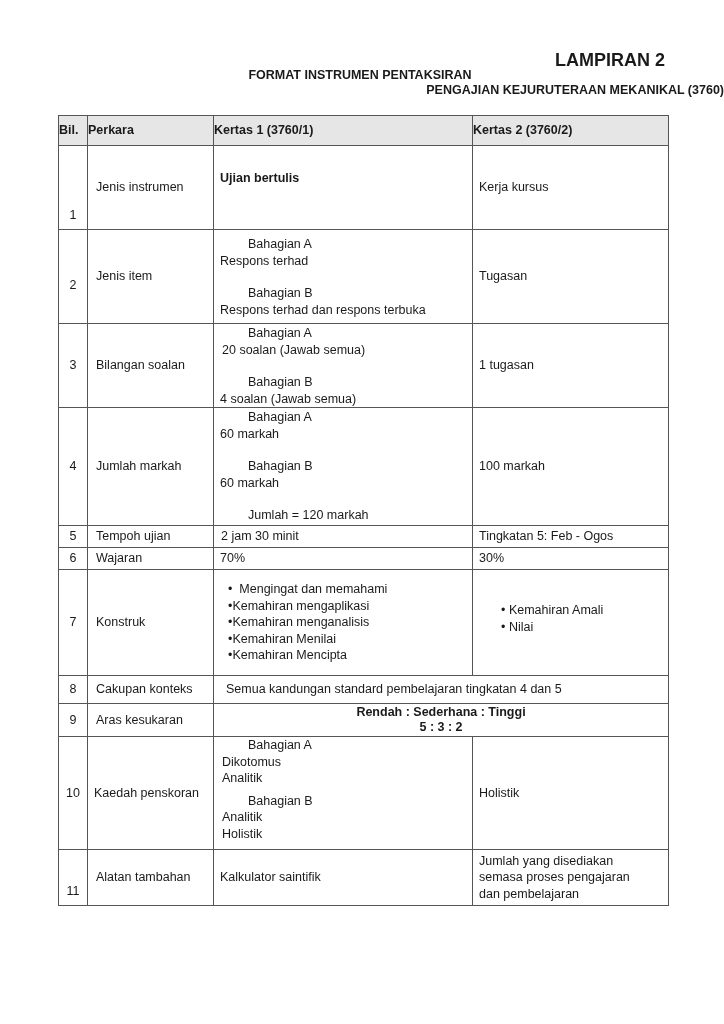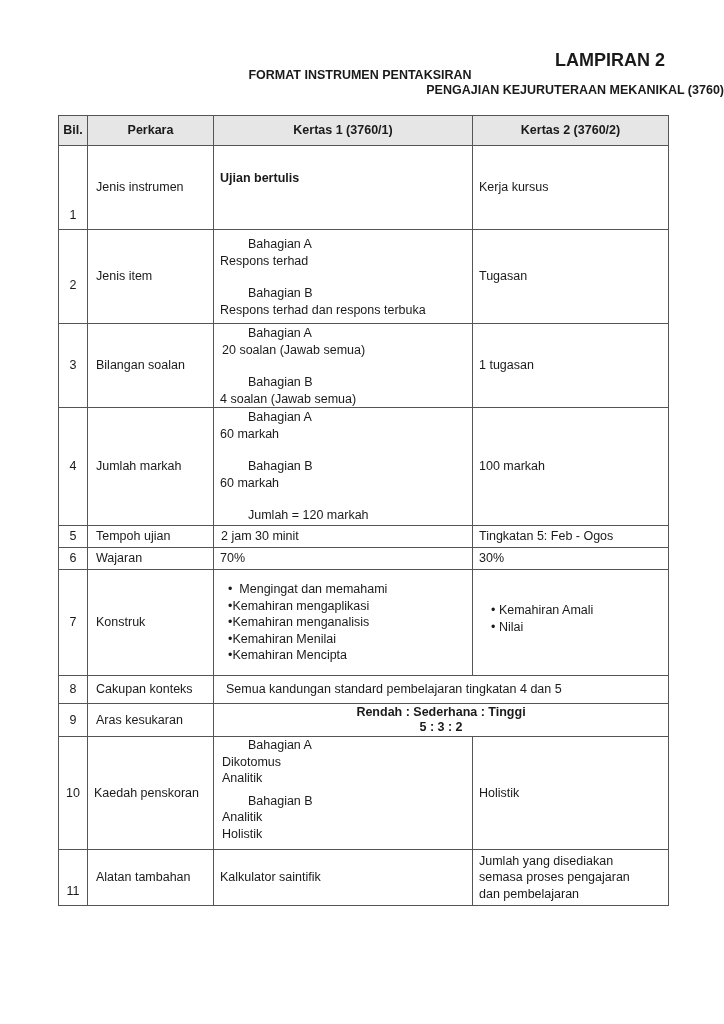--- a/index.html
+++ b/index.html
@@ -3,21 +3,21 @@
 <meta charset="utf-8">
 <style>
   html, body { margin:0; padding:0; background:#ffffff; }
   body { width:724px; height:1024px; position:relative; font-family:"Liberation Sans", sans-serif; color:#1a1a1a; overflow:hidden; }
   .lampiran { position:absolute; left:555px; top:50px; font-weight:bold; font-size:18px; }
   .title { position:absolute; left:0; width:724px; text-align:center; font-weight:bold; font-size:12.5px; line-height:15px; }
   .t1 { top:68px; left:-2px; }
   .t2 { top:83px; left:0px;text-align:right; }
   table { position:absolute; left:58px; top:115px; border-collapse:collapse; font-size:12.5px; line-height:16.5px; }
   td, th { border:1.2px solid #555; vertical-align:top; padding:0; }
-  th { background:#e6e6e6; font-weight:bold; height:29px; vertical-align:middle; text-align:center; }
+  th { background:#e6e6e6; font-weight:bold; height:29px; vertical-align:middle; text-align:left; }
   .c1 { width:28px; } .c2 { width:125px; } .c3 { width:258px; } .c4 { width:195px; }
   .num { text-align:center; vertical-align:middle; }
   .num.low { vertical-align:bottom; padding-bottom:6px; }
   .lab { vertical-align:middle; padding-left:8px; }
   .cell { padding-left:6px; padding-right:4px; }
   .b { font-weight:normal;margin-left:28px; }
   .mid { vertical-align:middle; }
   .center { text-align:center;font-weight:bold; }
   .gap { height:16px; }
   .indent { padding-left:2px; }
@@ -103,21 +103,21 @@
   <tr style="height:106px;">
     <td class="num">7</td>
     <td class="lab">Konstruk</td>
     <td class="cell mid" style="padding-left:14px;">
       <div><span>•</span>&nbsp; <span>Mengingat  dan memahami</span></div>
       <div><span>•</span><span>Kemahiran mengaplikasi</span></div>
       <div><span>•</span><span>Kemahiran menganalisis</span></div>
       <div><span>•</span><span>Kemahiran Menilai</span></div>
       <div><span>•</span><span>Kemahiran Mencipta</span></div>
     </td>
-    <td class="cell mid" style="padding-left:18px;padding-bottom:8px;">
+    <td class="cell mid" style="padding-left:28px;padding-bottom:8px;">
       <div><span>•</span> <span>Kemahiran Amali</span></div>
       <div><span>•</span> <span>Nilai</span></div>
     </td>
   </tr>
 
   <tr style="height:28px;">
     <td class="num">8</td>
     <td class="lab">Cakupan konteks</td>
     <td colspan="2" class="cell mid" style="padding-left:12px;">Semua kandungan standard pembelajaran tingkatan 4 dan 5</td>
   </tr>

